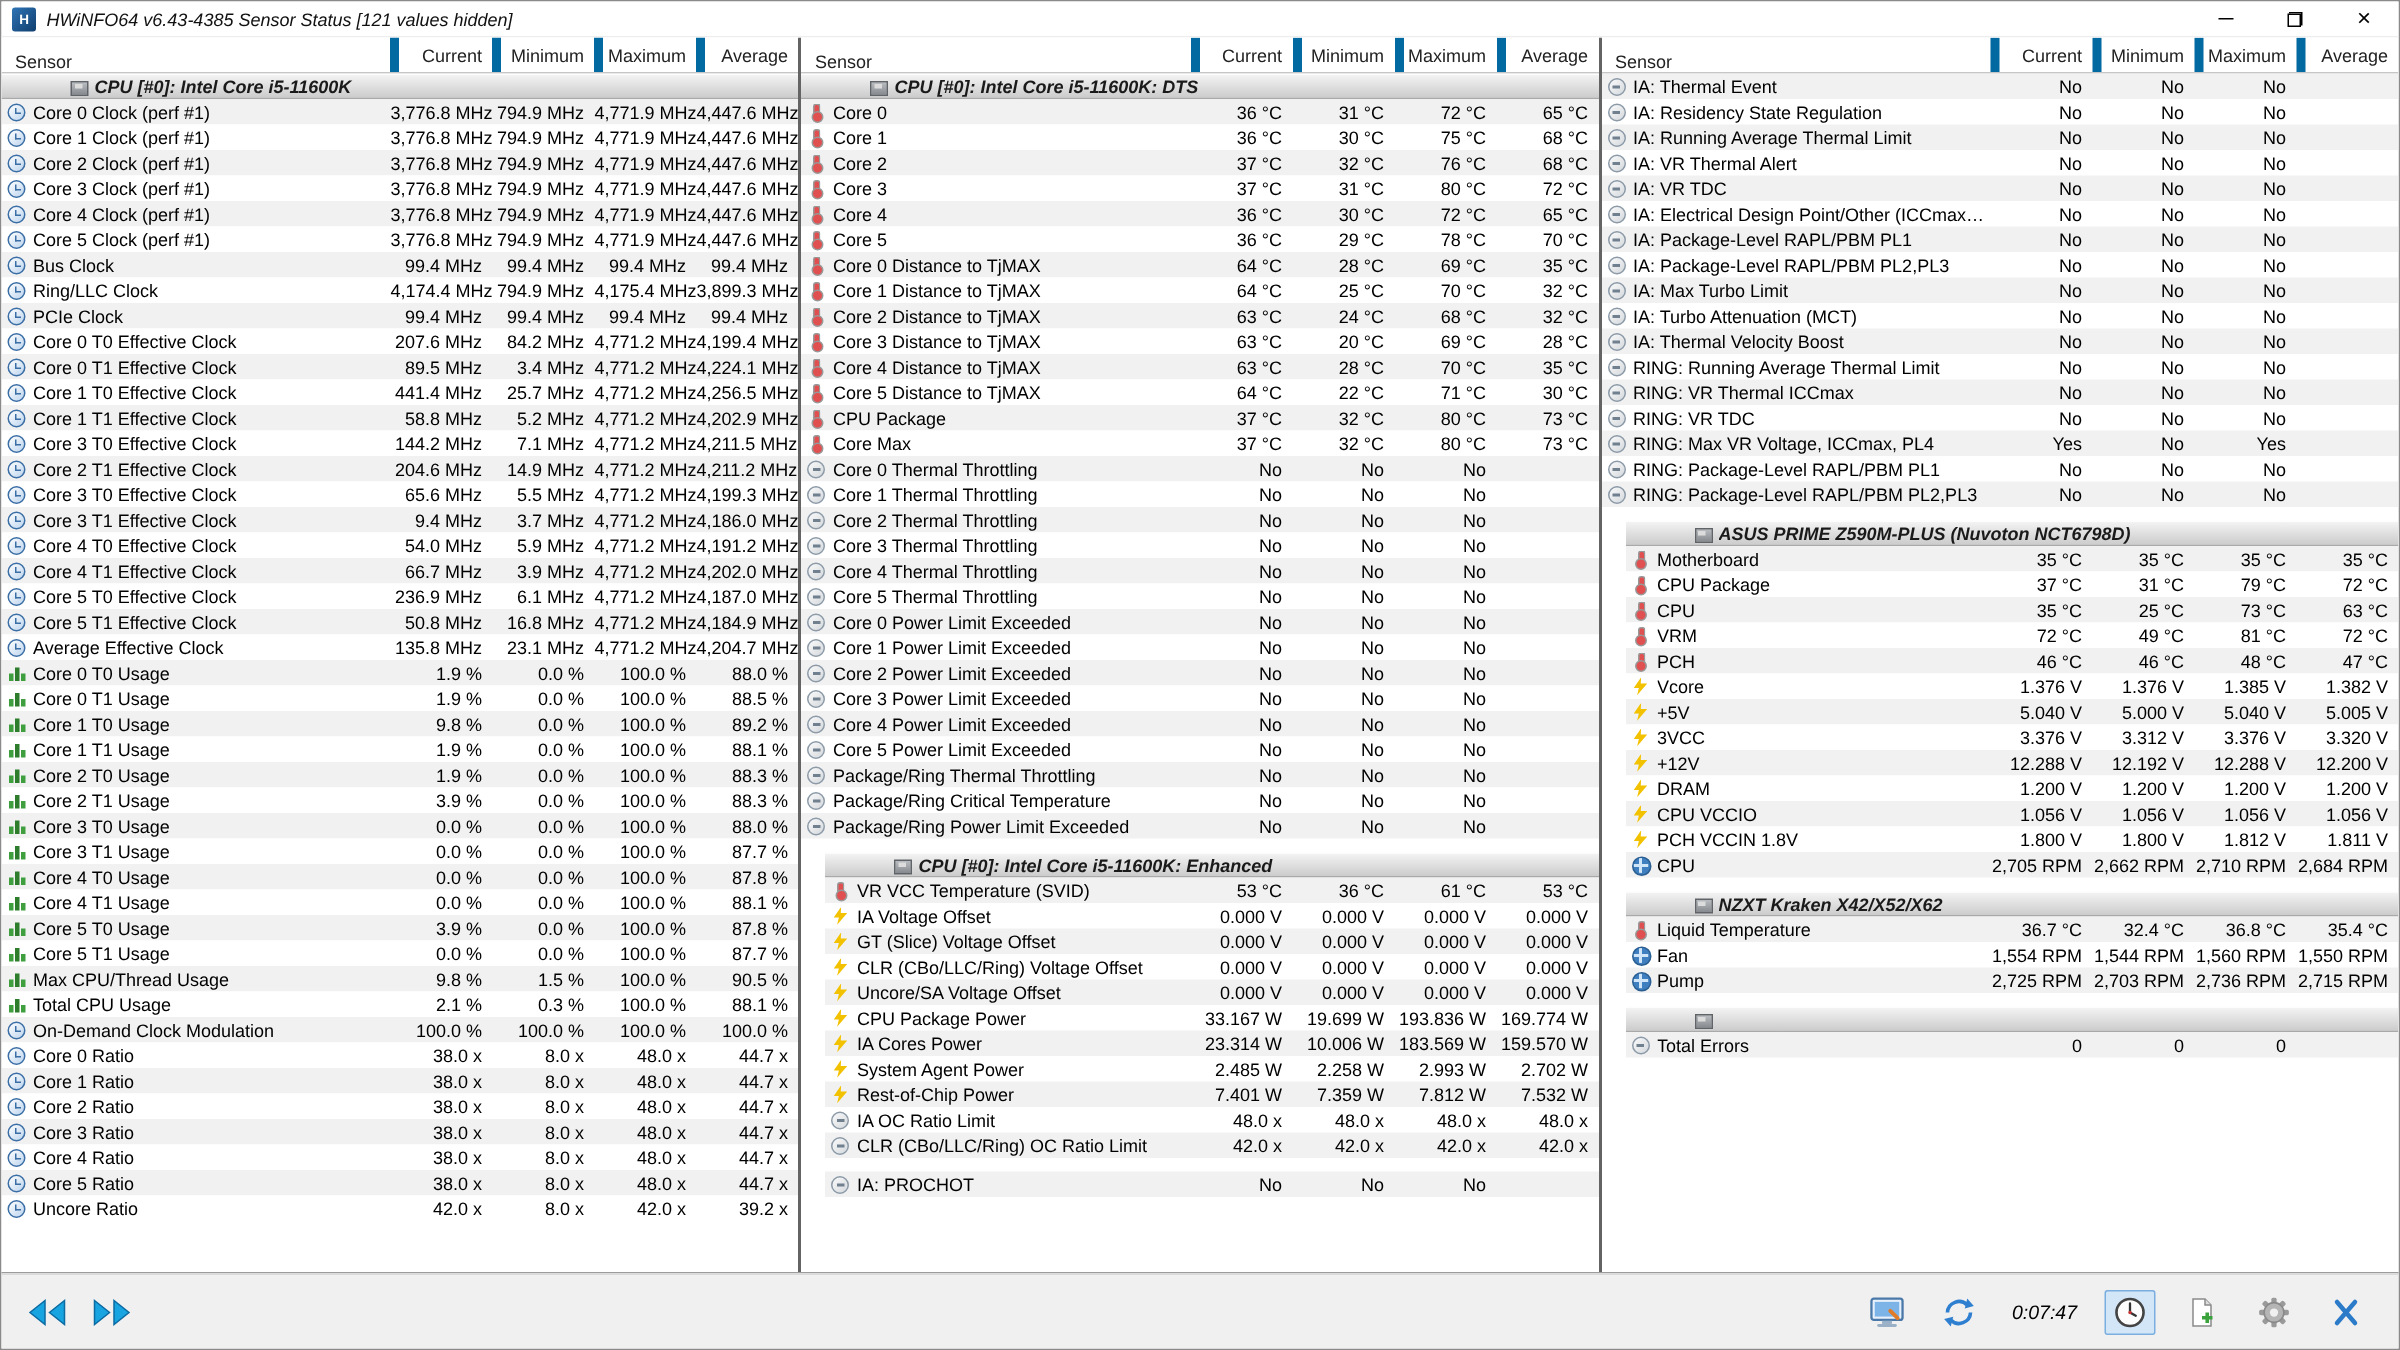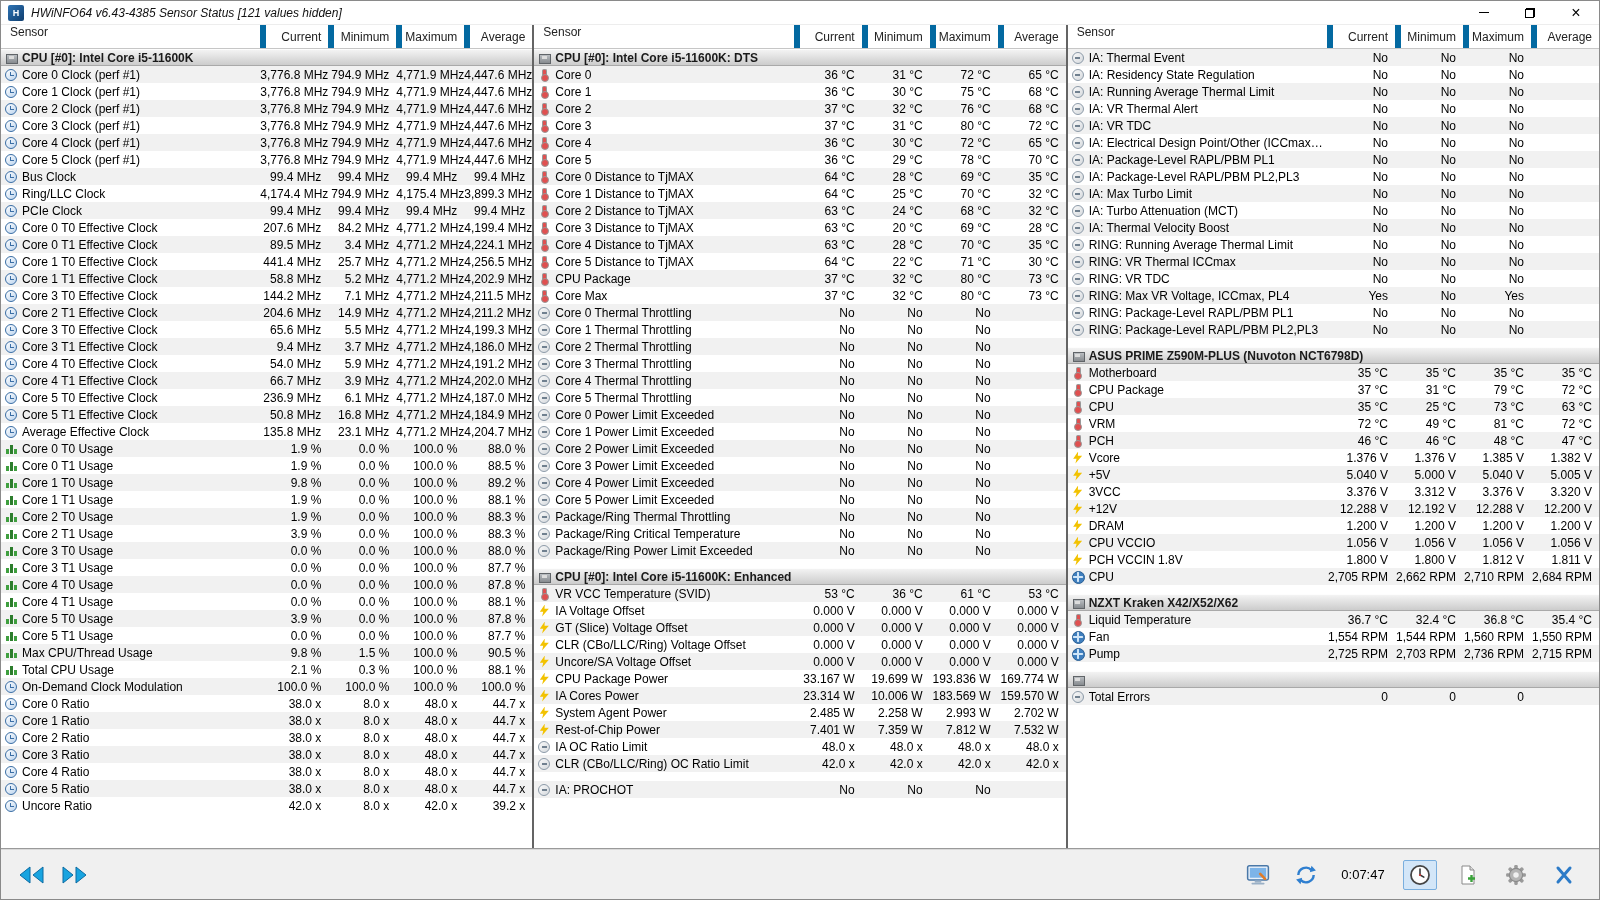--- a/index.html
+++ b/index.html
@@ -16,30 +16,30 @@
   .min-glyph{width:10px;height:1px;background:#000;display:block;}
   .restore-glyph{position:relative;width:10px;height:10px;display:block;}
   .restore-glyph::after{content:"";position:absolute;right:0;top:0;width:7px;height:7px;border:1px solid #000;}
   .restore-glyph::before{content:"";position:absolute;left:0;bottom:0;width:7px;height:7px;border:1px solid #000;background:#fff;z-index:1;}
   .x-glyph{font-size:16px;line-height:1;color:#000;}
 
   
   .main{flex:1;display:flex;overflow:hidden;background:#fff;border-bottom:1px solid #9a9a9a;}
   .panel{flex:1;display:flex;flex-direction:column;overflow:hidden;min-width:0;}
   .panel + .panel{border-left:2px solid #646464;}
-  .phead{flex:0 0 24px;display:flex;align-items:flex-start;background:#fff;border-bottom:1px solid #c6c6c6;}
+  .phead{flex:0 0 24px;display:flex;align-items:flex-end;background:#fff;border-bottom:1px solid #c6c6c6;}
   .phead .hsensor{flex:1;padding-left:9px;color:#222;}
   .phead .hval{width:68px;flex:0 0 68px;text-align:right;padding-right:7px;color:#222;border-left:6px solid #0369a1;height:100%;display:flex;align-items:center;justify-content:flex-end;}
   .pbody{flex:1;overflow:hidden;}
-  .group + .group{margin-top:9px;}
+  .group + .group{margin-top:9px;margin-left:16px;}
   .row{display:flex;align-items:center;height:17px;background:#fff;}
   .row.alt{background:#f1f1f1;}
   .row .lbl{flex:1;white-space:nowrap;overflow:hidden;text-overflow:ellipsis;padding-right:4px;min-width:0;}
   .row .val{width:68px;flex:0 0 68px;text-align:right;padding-right:7px;white-space:nowrap;}
-  .row.section{background:linear-gradient(#f3f3f3,#cccccc);border-top:1px solid #fdfdfd;border-bottom:1px solid #a9a9a9;font-weight:bold;color:#1a1a1a;}
+  .row.section{background:linear-gradient(#f3f3f3,#cccccc);border-top:1px solid #fdfdfd;border-bottom:1px solid #a9a9a9;font-weight:bold;font-style:italic;color:#1a1a1a;padding-left:41px;}
 
   
   .ic{position:relative;width:12px;height:12px;flex:0 0 12px;margin:0 5px 0 4px;display:inline-block;}
   .ic-clock::before{content:"";position:absolute;left:0;top:0;width:10px;height:10px;border-radius:50%;border:1px solid #3a6ea5;background:linear-gradient(135deg,#ffffff,#bcd4ee);}
   .ic-clock::after{content:"";position:absolute;left:5px;top:3px;width:3px;height:3px;border-left:1.5px solid #3a6ea5;border-bottom:1.5px solid #3a6ea5;}
   .ic-usage::before{content:"";position:absolute;left:1px;bottom:1px;width:3px;height:5px;background:#3f9f3f;box-shadow:8px 0 0 #3f9f3f;}
   .ic-usage::after{content:"";position:absolute;left:5px;bottom:1px;width:3px;height:9px;background:#2d7d2d;}
   .ic-temp::before{content:"";position:absolute;left:4px;top:0;width:3px;height:8px;background:#e05050;border:1px solid #999;border-bottom:none;border-radius:2px 2px 0 0;}
   .ic-temp::after{content:"";position:absolute;left:2.5px;top:5.5px;width:6px;height:6px;border-radius:50%;background:#e05050;border:1px solid #999;}
   .ic-status::before{content:"";position:absolute;left:0;top:0;width:10px;height:10px;border-radius:50%;border:1px solid #8c9aa8;background:linear-gradient(135deg,#fafafa,#d5d9dd);}
@@ -51,21 +51,21 @@
                linear-gradient(90deg,transparent 40%,#d0e6f8 40% 60%,transparent 60%);}
   .ic-chip::before{content:"";position:absolute;left:1px;top:2px;width:10px;height:8px;background:linear-gradient(#b9bdc1,#878b8f);border:1px solid #606468;}
   .ic-chip::after{content:"";position:absolute;left:3.5px;top:4.5px;width:5px;height:3px;background:#dcdcdc;}
 
   
   .statusbar{flex:0 0 50px;background:#f0f0f0;border-top:1px solid #d9d9d9;display:flex;align-items:center;padding:0 12px;}
   .nav-btn{width:38px;height:32px;display:flex;align-items:center;justify-content:center;margin-right:4px;border-radius:2px;}
   .sb-right{margin-left:auto;display:flex;align-items:center;gap:14px;margin-right:6px;}
   .sb-btn{width:34px;height:30px;display:flex;align-items:center;justify-content:center;border-radius:2px;border:1px solid transparent;}
   .sb-btn.active{background:#d3e6f8;border:1px solid #79aede;}
-  .sb-time{font-size:13px;color:#000;min-width:52px;text-align:center;}
+  .sb-time{font-size:13px;color:#000;min-width:52px;text-align:center;font-style:italic;}
 </style>
 </head>
 <body>
 
 <div class="window">
 
   <div class="titlebar">
     <div class="app-icon">H</div>
     <div class="title-text">HWiNFO64 v6.43-4385 Sensor Status [121 values hidden]</div>
     <div class="win-controls">

